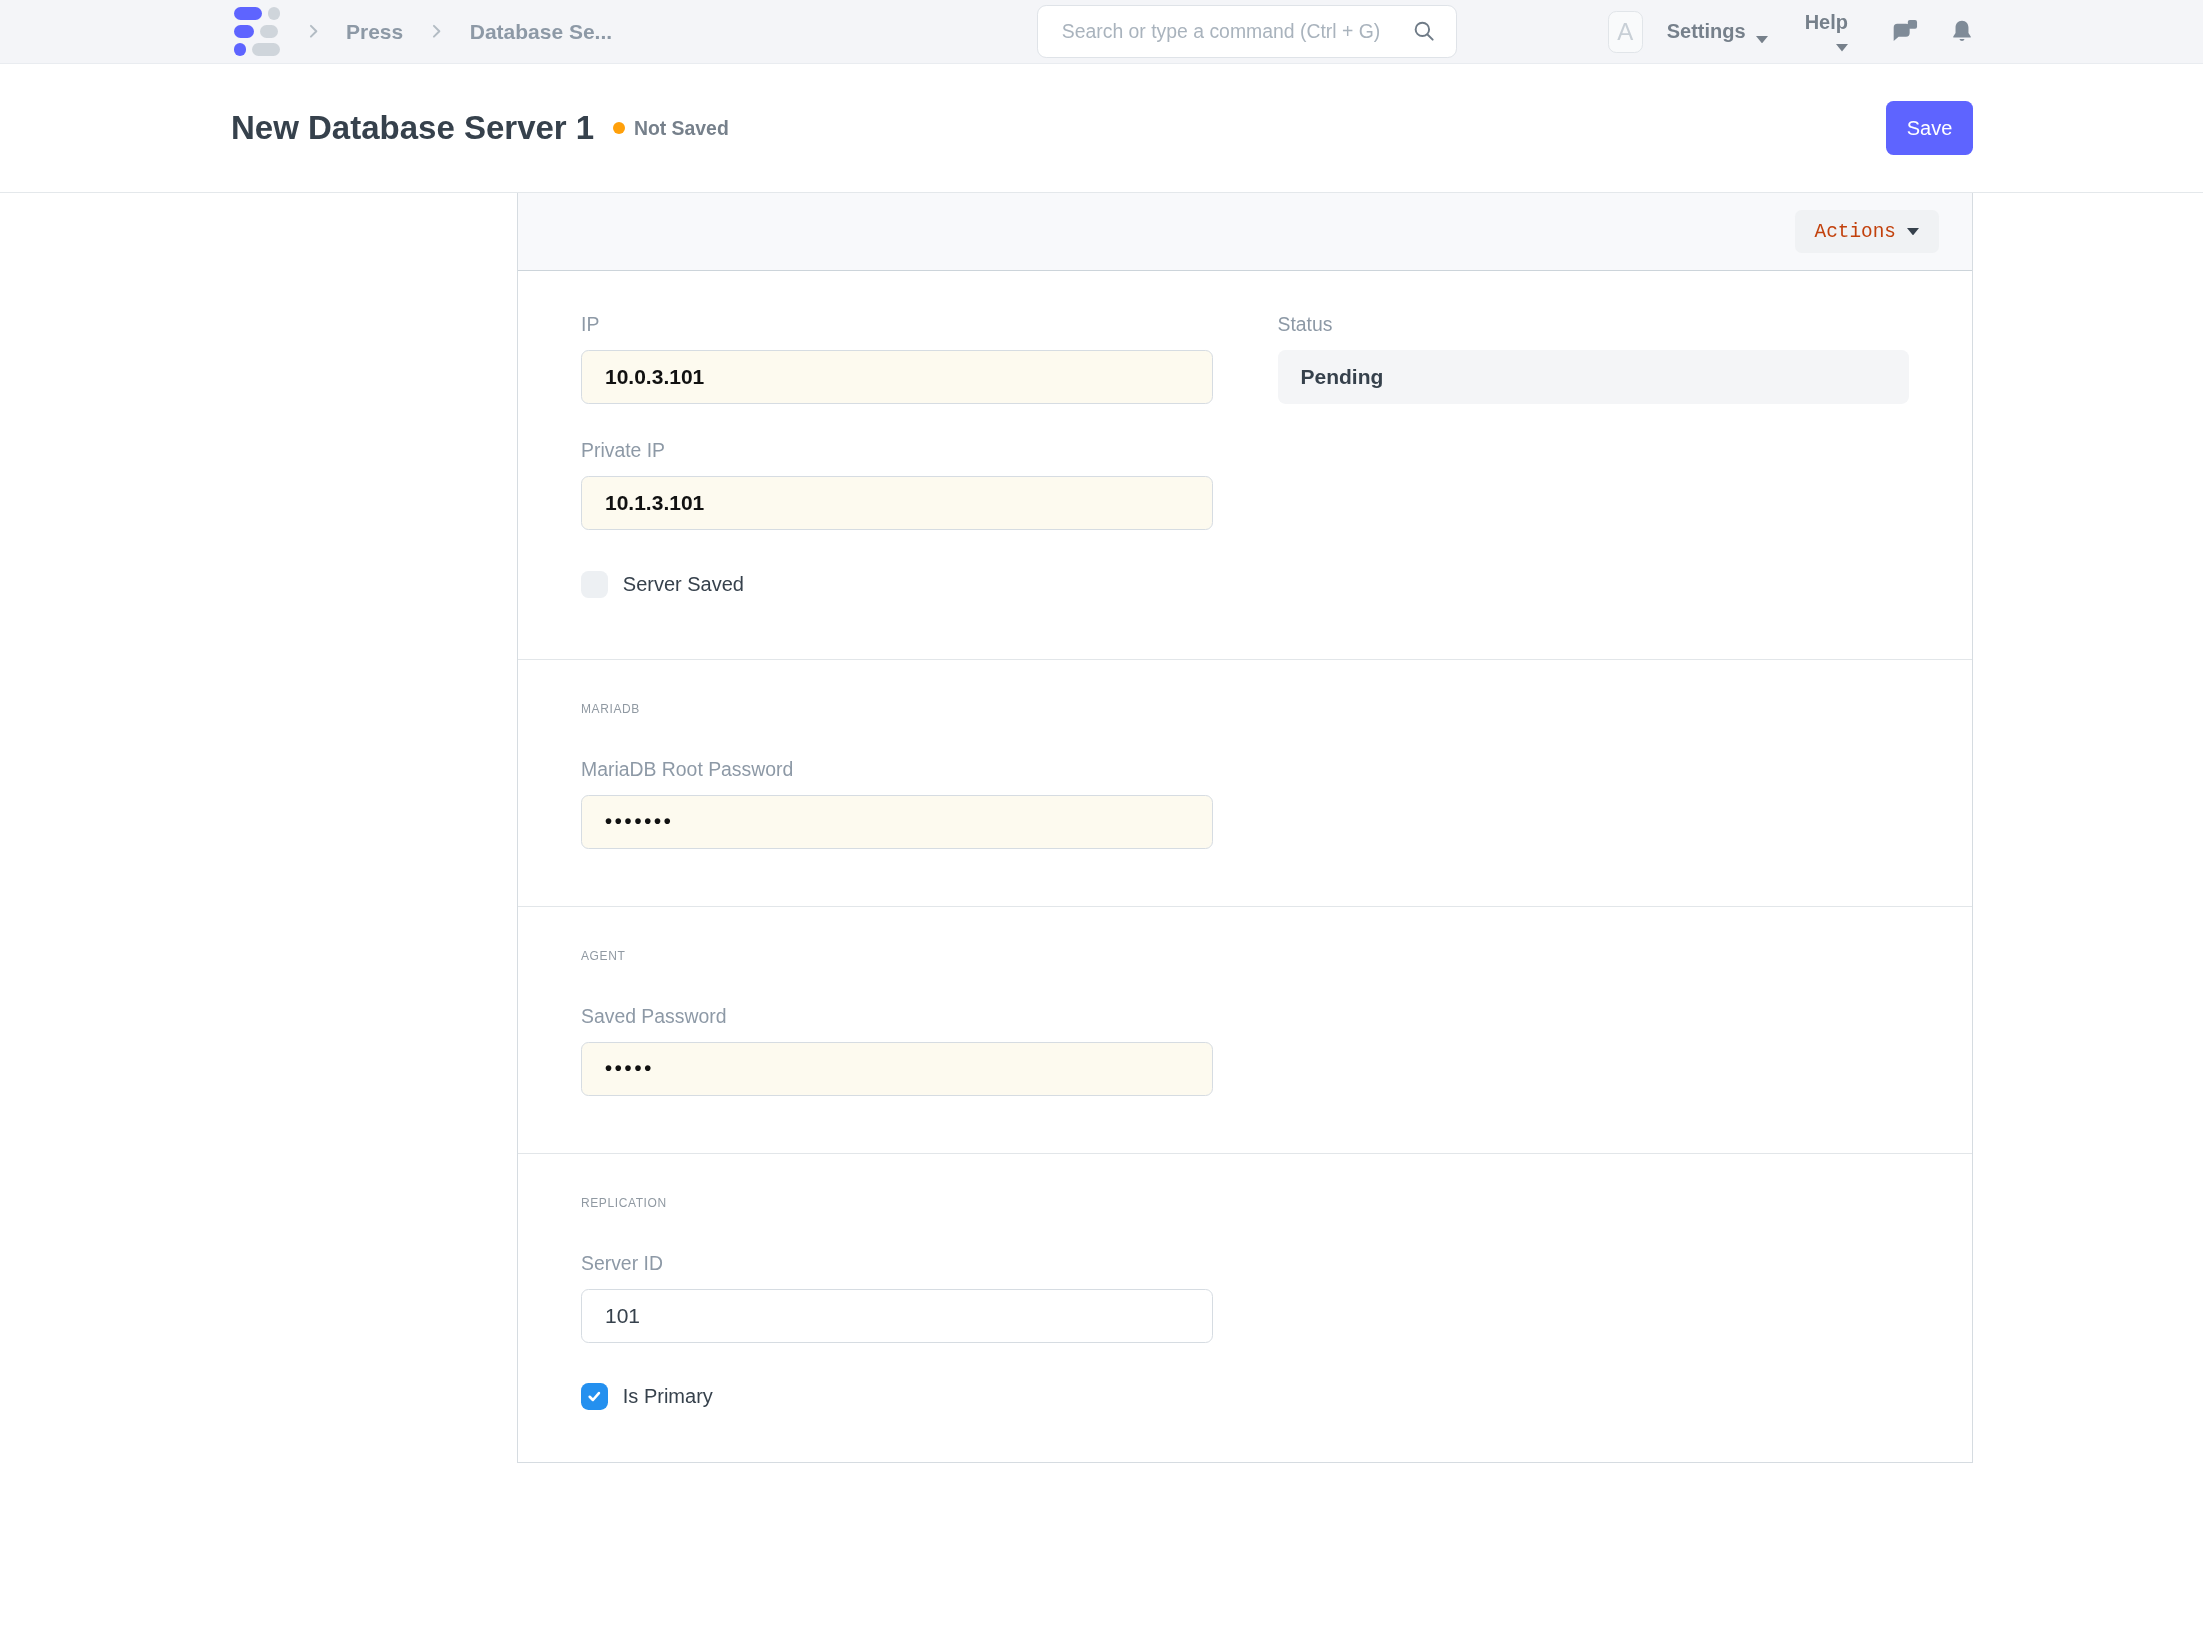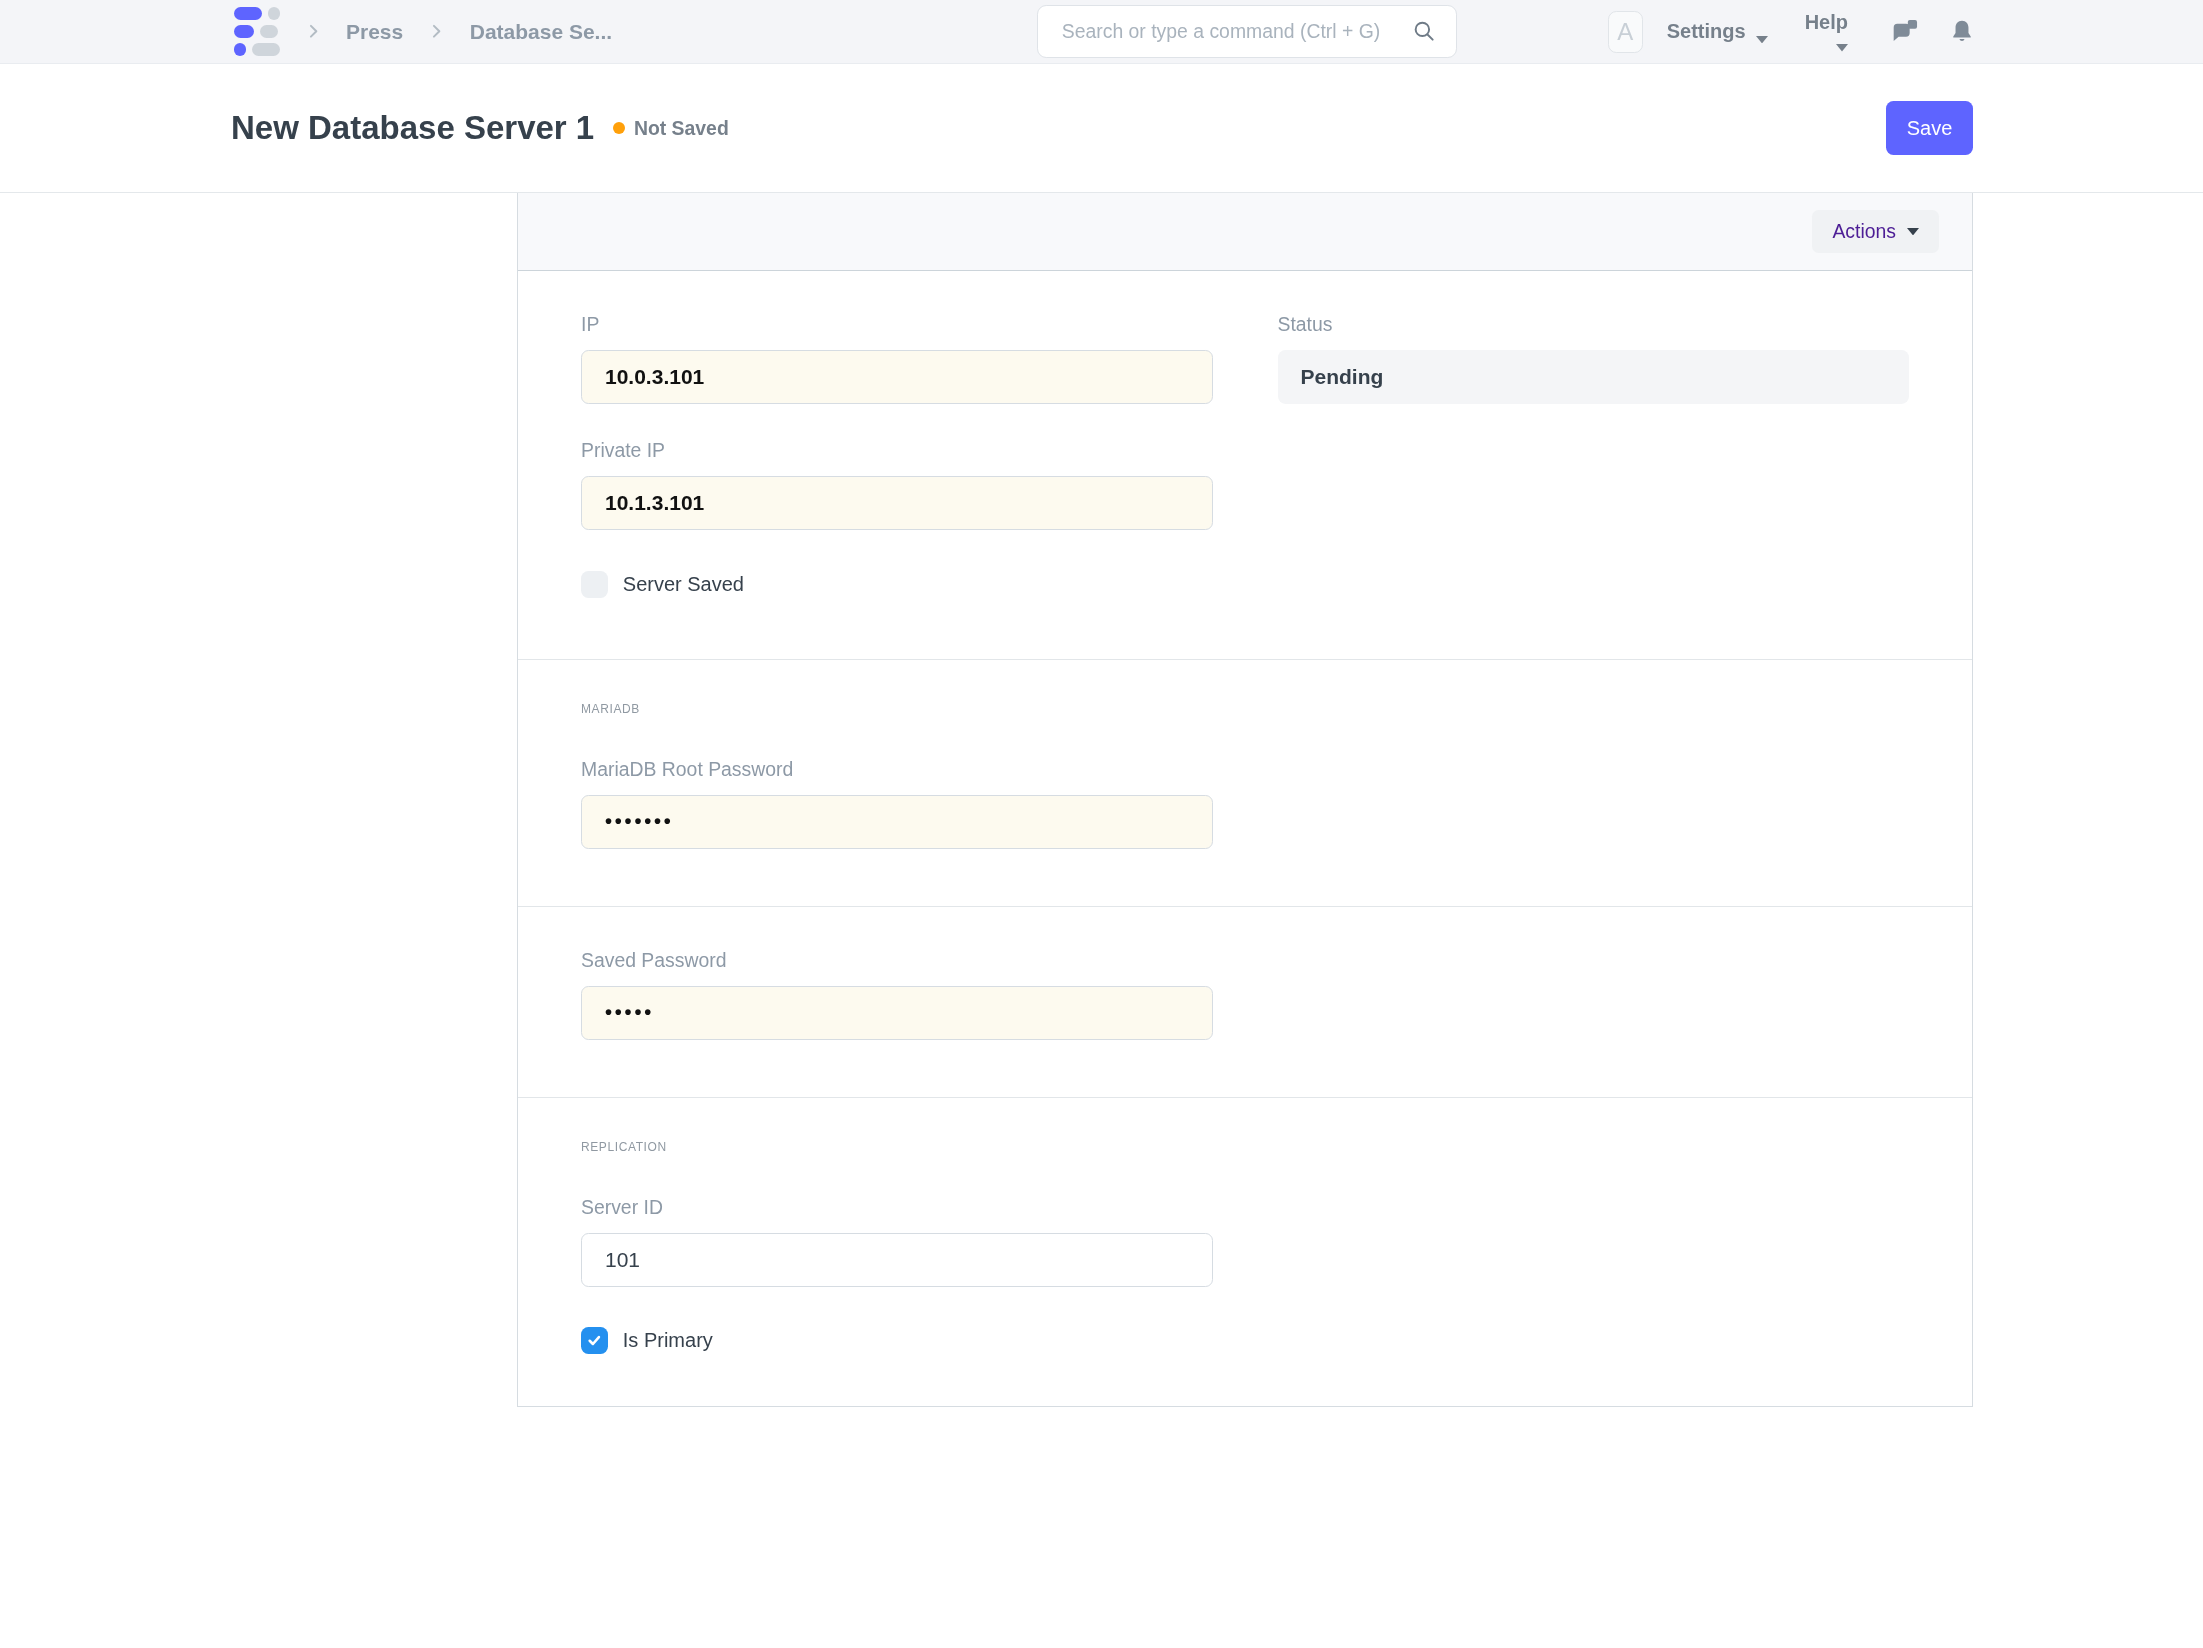--- a/index.html
+++ b/index.html
@@ -47,22 +47,22 @@
   .save-btn { margin-left:auto; background:#5e64ff; color:#fff; border:none;
               border-radius:7.4px; font-size:20px; height:54px; width:87px;
               font-family:inherit; cursor:pointer; }
 
   
   .main { padding:0 231px 129px; }
   .form-card { width:1456px; margin-left:auto; border:0.9px solid #d6dce1; border-top:none; }
   .form-toolbar { height:78px; background:#f8f9fb; border-bottom:1.8px solid #ccd4da;
                   display:flex; align-items:center; justify-content:flex-end; padding:0 33px; }
   .actions-btn { background:#f0f2f4; border:none; border-radius:6.5px; height:43px;
-                 padding:0 20px; font-size:19.4px; color:#4c1d95; display:flex;
-                 align-items:center; gap:11px; font-family:Liberation Sans, sans-serif; cursor:pointer; }
+                 padding:0 20px; font-size:19.4px; color:#c2410c; display:flex;
+                 align-items:center; gap:11px; font-family:Liberation Mono, monospace; cursor:pointer; }
 
   .form-section { padding:42px 63px 22px; background:#fff; }
   .form-section.bordered { border-top:0.9px solid #e2e6e9; }
   .section-heading { font-size:12px; font-weight:400; color:#9099a2;
                      letter-spacing:0.6px; margin-bottom:42px; }
   .field-grid { display:grid; grid-template-columns:1fr 1fr; column-gap:65px; }
   .field { margin-bottom:35px; }
   .field-label { display:block; font-size:19.4px; color:#8d99a6; margin-bottom:14px; }
   .control { width:100%; height:54px; border:0.9px solid #d6dce2; border-radius:7.4px;
              padding:0 23px; font-size:21px; color:#36414c; background:#fff;
@@ -201,20 +201,21 @@
       <h2 class="section-heading">MARIADB</h2>
       <div class="field-grid">
         <div class="field">
           <label class="field-label">MariaDB Root Password</label>
           <input class="control modified password" type="text" value="•••••••" style="">
         </div>
       </div>
     </section>
 
     <section class="form-section bordered">
+      <h2 class="section-heading">AGENT</h2>
       <div class="field-grid">
         <div class="field">
           <label class="field-label">Saved Password</label>
           <input class="control modified password" type="text" value="•••••" style="">
         </div>
       </div>
     </section>
 
     <section class="form-section bordered" style="padding-bottom:33px">
       <h2 class="section-heading">REPLICATION</h2>

